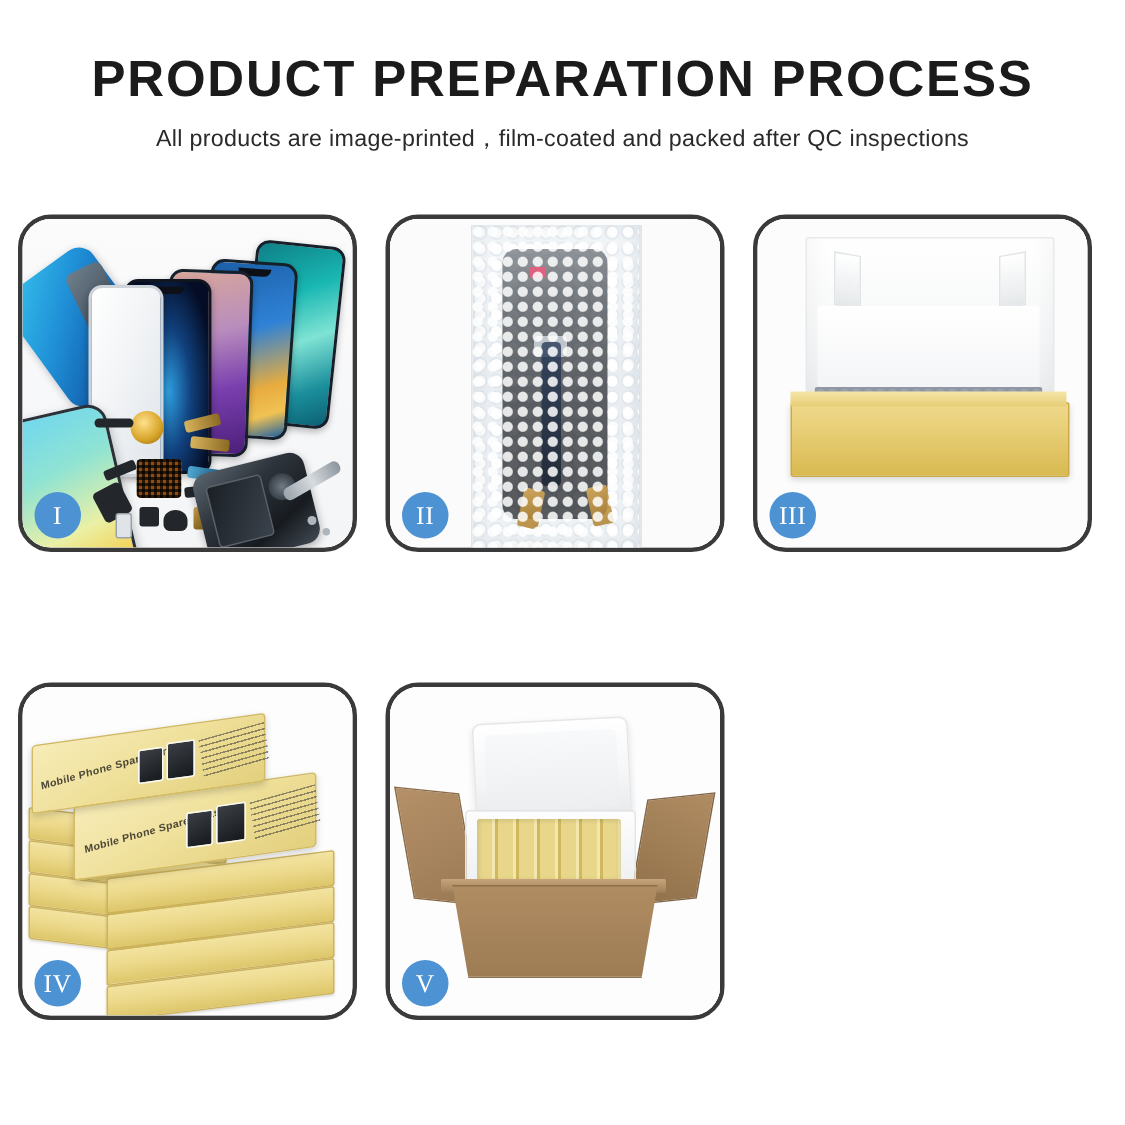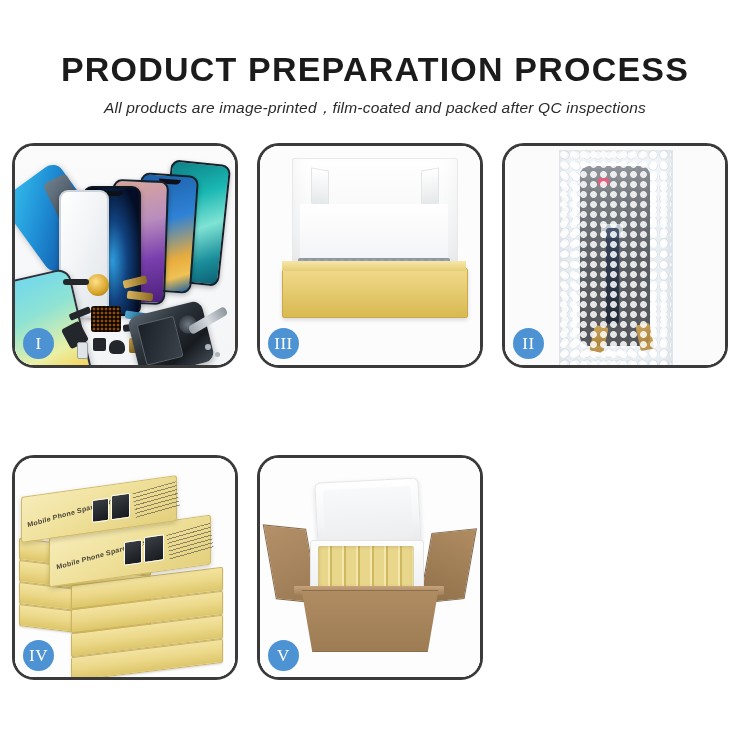--- a/index.html
+++ b/index.html
@@ -11,21 +11,21 @@
     width: 750px;
     height: 750px;
     overflow: hidden;
     font-family: "Liberation Sans", sans-serif;
     position: relative;
   }
 
   
   #header {
     position: absolute;
-    top: 16px; left: 0;
+    top: 0; left: 0;
     width: 750px;
     text-align: center;
   }
   #page-title {
     margin: 0;
     padding-top: 36px;
     font-size: 34px;
     font-weight: 700;
     letter-spacing: 1.2px;
     color: #1b1b1b;
@@ -34,21 +34,20 @@
     white-space: nowrap;
   }
   #page-subtitle {
     margin: 0;
     padding-top: 10px;
     font-size: 15.5px;
     font-weight: 400;
     color: #2a2a2a;
     letter-spacing: 0.2px;
     white-space: nowrap;
-    font-style: italic;
   }
 
   
   #steps-grid {
     position: absolute;
     top: 143px;
     left: 12px;
     width: 726px;
     height: 537px;
     display: grid;
@@ -529,50 +528,50 @@
       <div class="p1-chassis"></div>
       <div class="p1-tool"></div>
       <div class="p1-part" style="left:190px;top:198px;width:6px;height:6px;border-radius:50%;background:#aeb5bb;"></div>
       <div class="p1-part" style="left:200px;top:206px;width:5px;height:5px;border-radius:50%;background:#aeb5bb;"></div>
     </div>
     <div class="badge">I</div>
   </div>
 
   <div class="step-card">
     <div class="photo">
-      <div class="p3-bg"></div>
-      <div class="p3-lid">
-        <div class="p3-lid-flapL"></div>
-        <div class="p3-lid-flapR"></div>
-      </div>
-      <div class="p3-foam"></div>
-      <div class="p3-bubblefill"></div>
-      <div class="p3-tray"></div>
-    </div>
-    <div class="badge">III</div>
-  </div>
-
-  <div class="step-card">
-    <div class="photo">
       <div class="p2-bg"></div>
       <div class="p2-bag">
         <div class="p2-screen"></div>
         <div class="p2-label"></div>
         <div class="p2-conn"></div>
         <div class="p2-flex"></div>
         <div class="p2-gold1"></div>
         <div class="p2-gold2"></div>
       </div>
       <div class="p2-bubbles"></div>
     </div>
     <div class="badge">II</div>
   </div>
 
   <div class="step-card">
     <div class="photo">
+      <div class="p3-bg"></div>
+      <div class="p3-lid">
+        <div class="p3-lid-flapL"></div>
+        <div class="p3-lid-flapR"></div>
+      </div>
+      <div class="p3-foam"></div>
+      <div class="p3-bubblefill"></div>
+      <div class="p3-tray"></div>
+    </div>
+    <div class="badge">III</div>
+  </div>
+
+  <div class="step-card">
+    <div class="photo">
       <div class="p4-bg"></div>
 
       <div class="yel-box" style="left:4px;top:88px;width:130px;height:20px;transform:skewY(7deg);"></div>
       <div class="yel-box" style="left:4px;top:110px;width:130px;height:20px;transform:skewY(7deg);"></div>
       <div class="yel-box" style="left:4px;top:132px;width:130px;height:20px;transform:skewY(7deg);"></div>
       <div class="yel-box" style="left:4px;top:154px;width:130px;height:20px;transform:skewY(7deg);"></div>
 
       <div class="yel-box" style="left:56px;top:118px;width:150px;height:22px;transform:skewY(-7deg);"></div>
       <div class="yel-box" style="left:56px;top:142px;width:150px;height:22px;transform:skewY(-7deg);"></div>
       <div class="yel-box" style="left:56px;top:166px;width:150px;height:22px;transform:skewY(-7deg);"></div>

